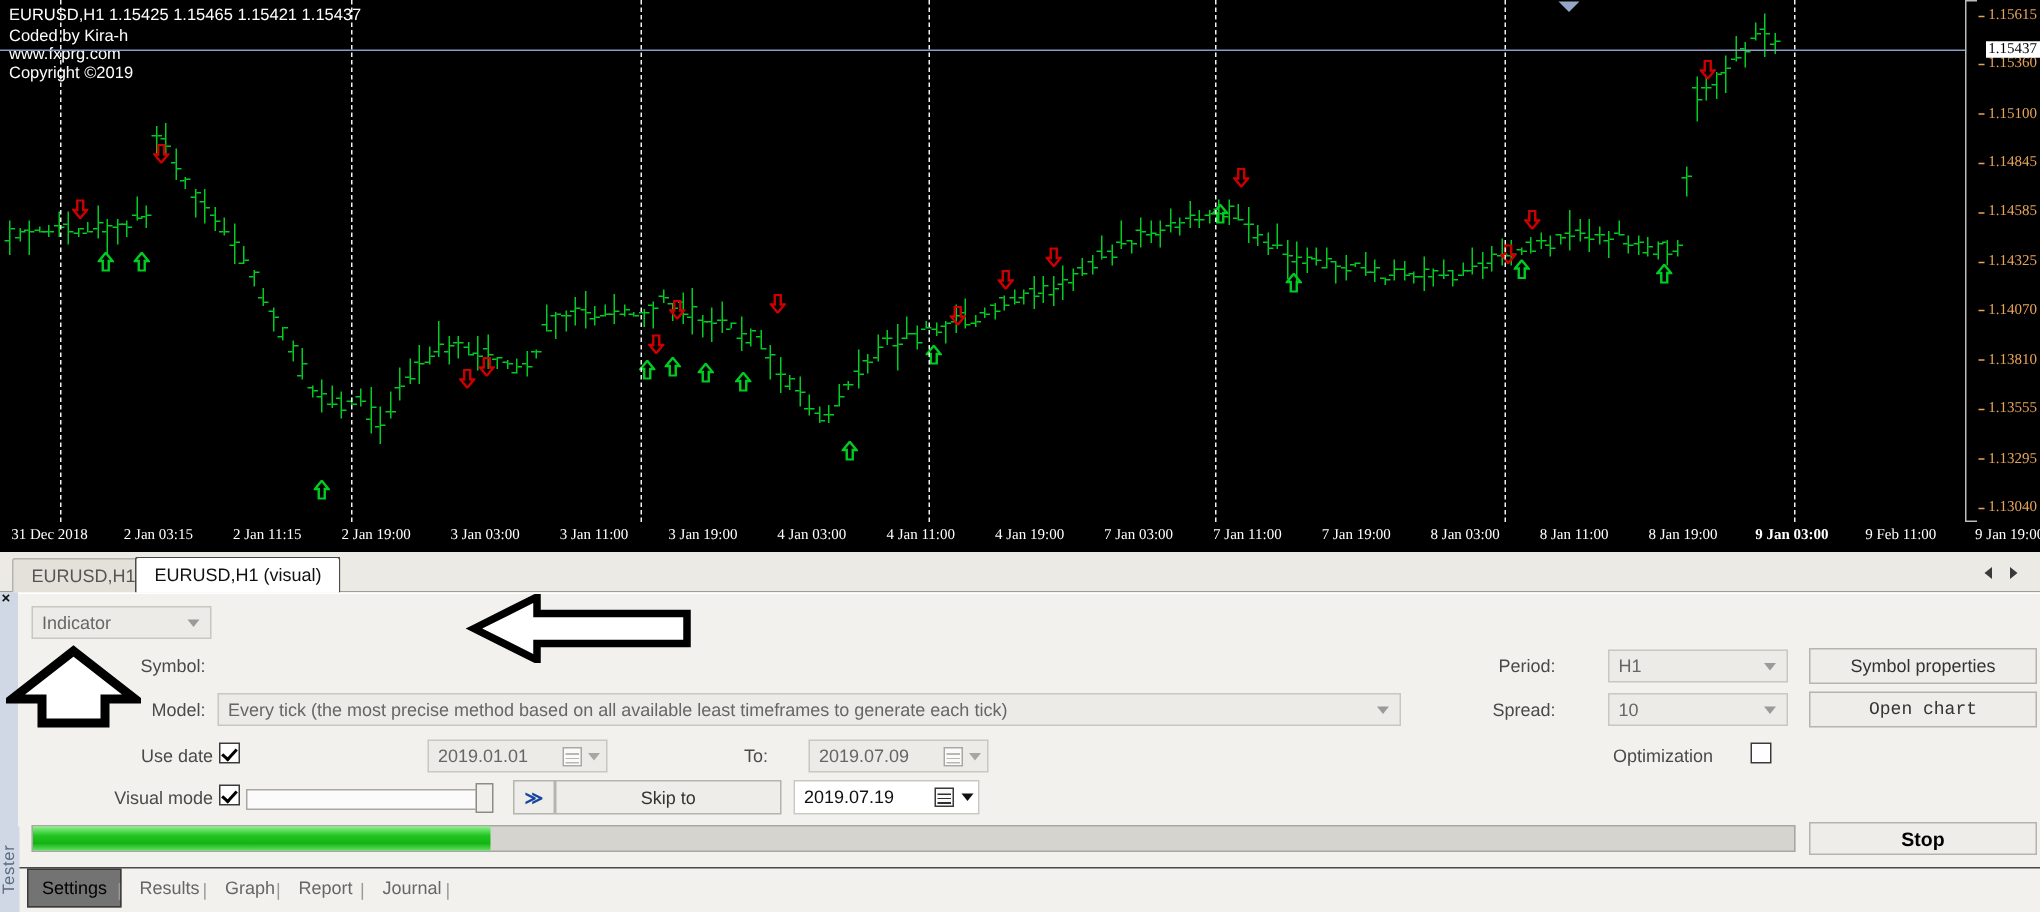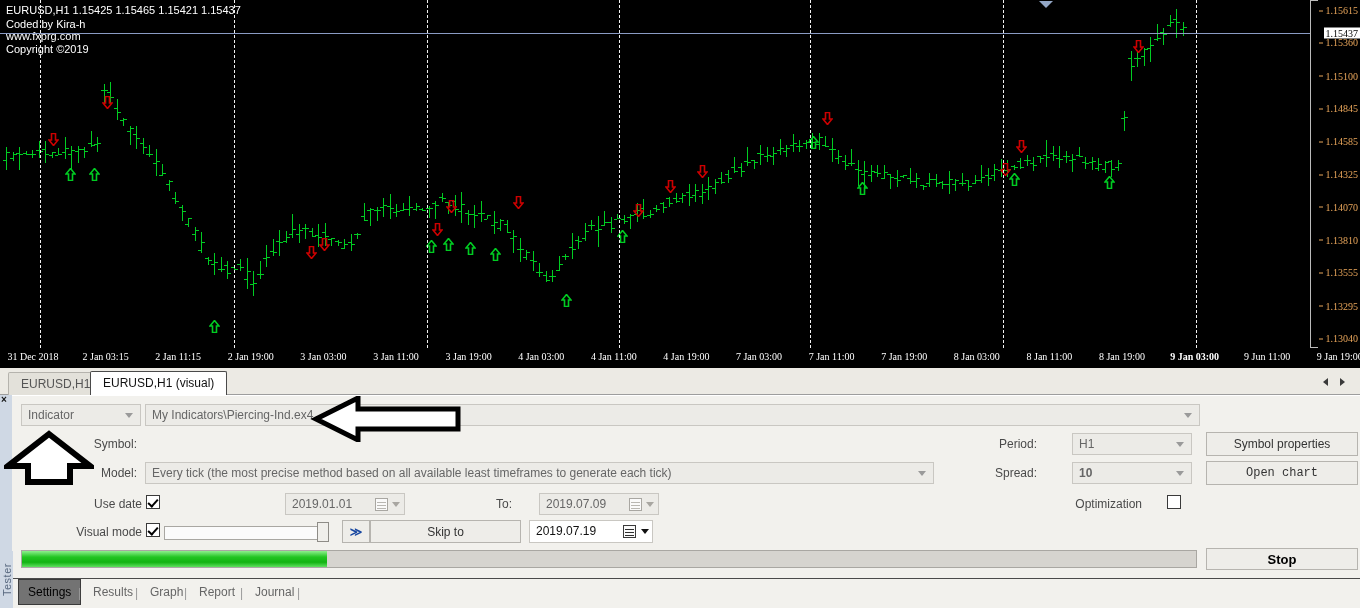--- a/index.html
+++ b/index.html
@@ -765,21 +765,21 @@
       <div class="ttick" style="left: 541.2px;">4 Jan 03:00</div>
       <div class="ttick" style="left: 613.8px;">4 Jan 11:00</div>
       <div class="ttick" style="left: 686.4px;">4 Jan 19:00</div>
       <div class="ttick" style="left: 759px;">7 Jan 03:00</div>
       <div class="ttick" style="left: 831.6px;">7 Jan 11:00</div>
       <div class="ttick" style="left: 904.2px;">7 Jan 19:00</div>
       <div class="ttick" style="left: 976.8px;">8 Jan 03:00</div>
       <div class="ttick" style="left: 1049.4px;">8 Jan 11:00</div>
       <div class="ttick" style="left: 1122px;">8 Jan 19:00</div>
       <div class="ttick" style="left: 1194.6px; font-weight: bold;">9 Jan 03:00</div>
-      <div class="ttick" style="left: 1267.2px;">9 Jun 11:00</div>
+      <div class="ttick" style="left: 1267.2px;">9 Feb 11:00</div>
       <div class="ttick" style="left: 1339.8px;">9 Jan 19:00</div>
     </div>
 </div>
 
 <div id="tabstrip">
   <div class="wtab" style="left:8px">EURUSD,H1</div>
   <div class="wtab active" style="left:90px">EURUSD,H1 (visual)</div>
   <div id="tab-scrollers">
     <span class="scroll-arrow scroll-left"></span>
     <span class="scroll-arrow scroll-right"></span>
@@ -789,39 +789,35 @@
 <div id="panel">
   <div id="left-rail"></div>
   <div id="panel-close">×</div>
 
   <div id="panel-inner">
 
     <div class="fld" style="left:9px;top:8px;width:120px;">
       <span>Indicator</span>
       <span class="dd-arrow"></span>
     </div>
-    <div class="fld" style="left:133px;top:8px;width:1055px;">
-      <span>My Indicators\Piercing-Ind.ex4</span>
-      <span class="dd-arrow"></span>
-    </div>
 
     <div class="lbl" style="left:35px;top:41px;width:90px;">Symbol:</div>
     <div class="lbl" style="left:955px;top:41px;width:70px;">Period:</div>
     <div class="fld" style="left:1060px;top:37px;width:120px;">
       <span>H1</span>
       <span class="dd-arrow"></span>
     </div>
 
     <div class="lbl" style="left:35px;top:70px;width:90px;">Model:</div>
     <div class="fld" style="left:133px;top:66px;width:789px;">
       <span>Every tick (the most precise method based on all available least timeframes to generate each tick)</span>
       <span class="dd-arrow"></span>
     </div>
     <div class="lbl" style="left:955px;top:70px;width:70px;">Spread:</div>
-    <div class="fld" style="left:1060px;top:66px;width:120px;font-weight:bold;">
+    <div class="fld" style="left:1060px;top:66px;width:120px;">
       <span>10</span>
       <span class="dd-arrow"></span>
     </div>
 
     <div class="lbl" style="left:60px;top:101px;width:70px;">Use date</div>
     <div class="chk checked" style="left:134px;top:99px;"></div>
 
     <div class="lbl" style="left:196px;top:101px;width:70px;margin-top:29px;">From:</div>
     <div class="fld" style="left:273px;top:97px;width:120px;">
       <span>2019.01.01</span>

